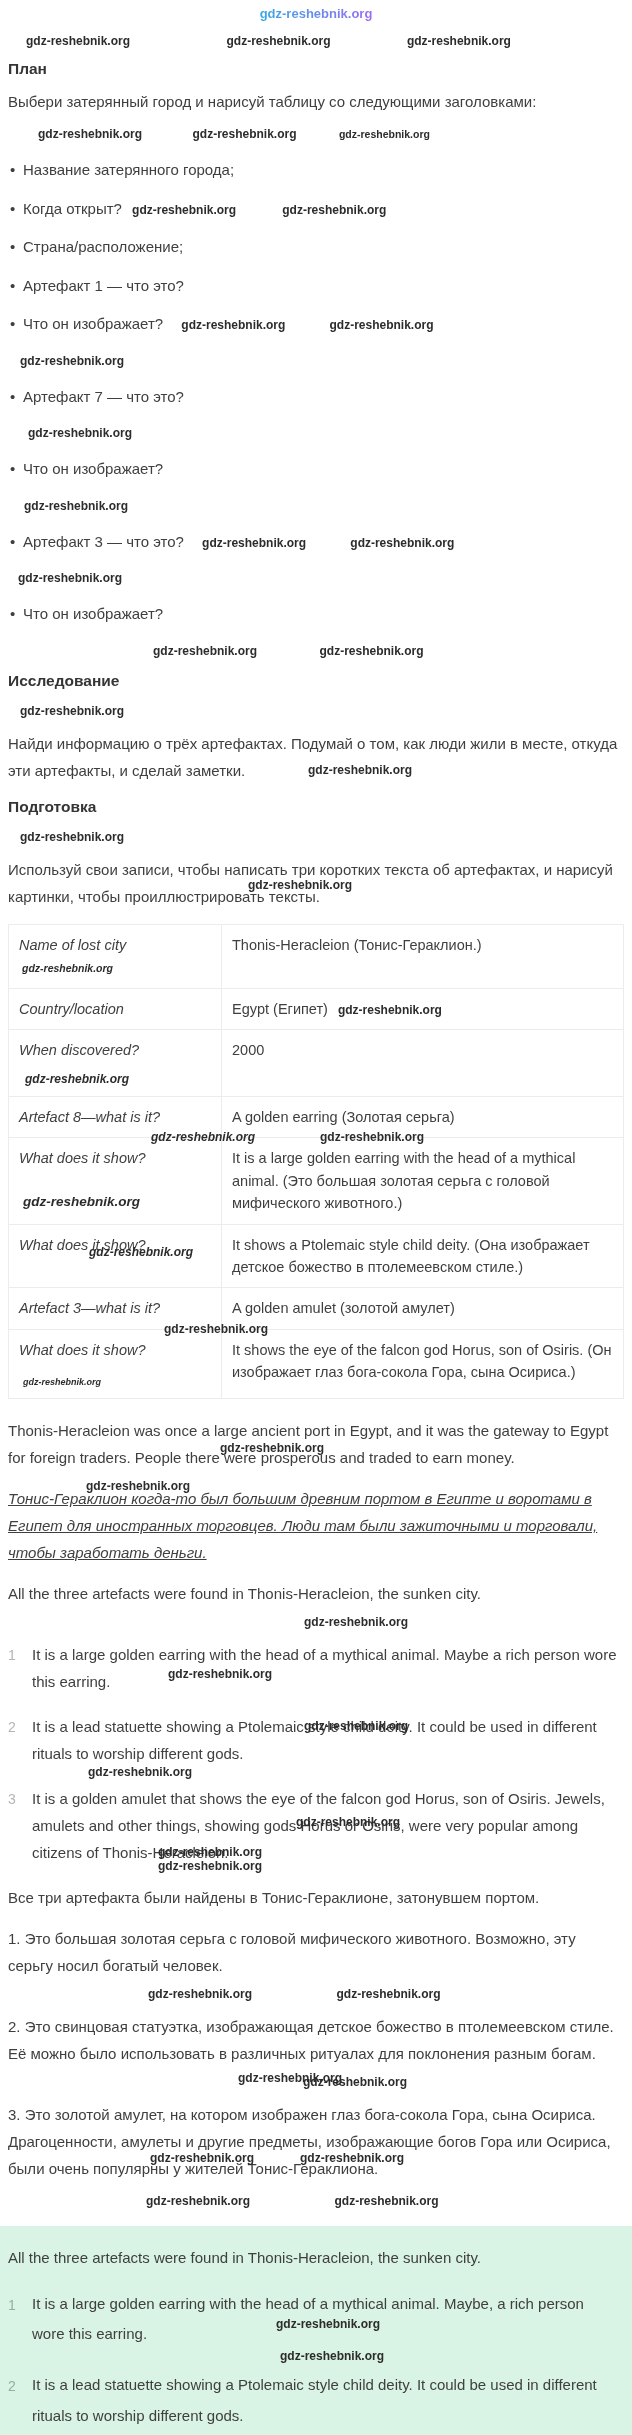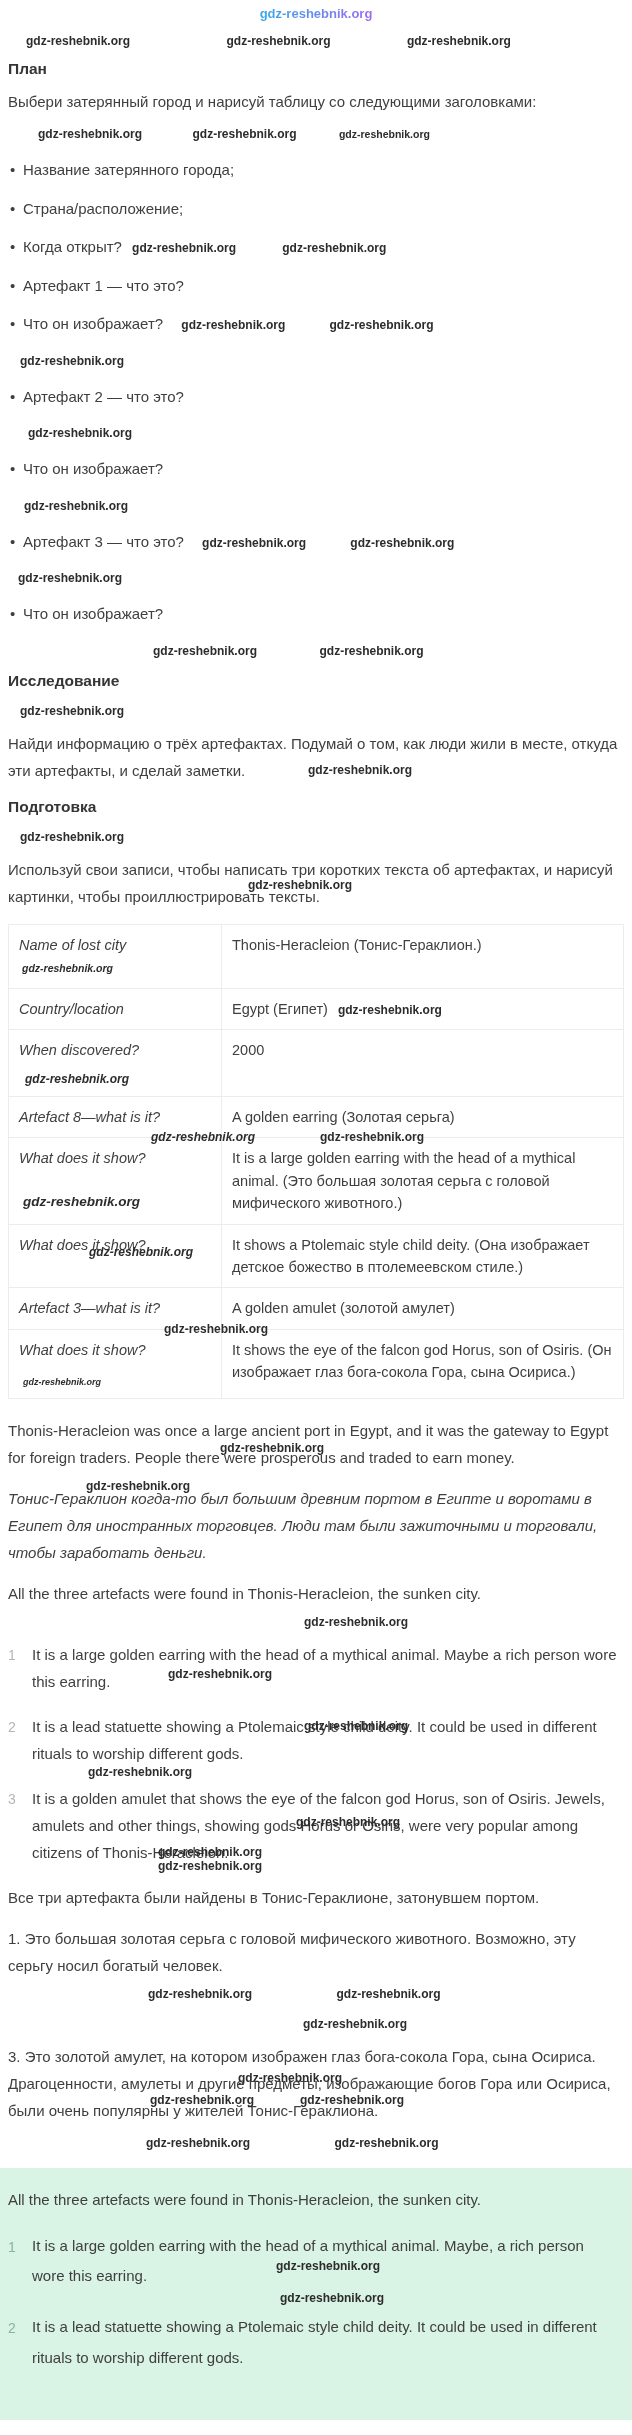--- a/index.html
+++ b/index.html
@@ -14,21 +14,21 @@
   .wm.blk{display:block;}
   .wm-row{margin:2px 0 10px;line-height:1.25;}
   .top-row{text-align:center;margin:2px 0 8px;}
   .wm.top{font-size:13px;font-weight:700;color:#7c88f2;}
   @supports (-webkit-background-clip:text){
     .wm.top{background:linear-gradient(90deg,#36a9e8,#9a6cf0);-webkit-background-clip:text;background-clip:text;-webkit-text-fill-color:transparent;}
   }
   
   .para{margin:0 0 14px;font-size:15px;line-height:1.8;}
   .rel{position:relative;}
-  .italic{font-style:italic;}
+  .italic{font-style:italic;text-decoration:underline;}
   .h{font-size:15.5px;font-weight:700;margin:4px 0 10px;color:#353535;}
   .bullets{margin:2px 0 12px;}
   .bullet{position:relative;padding-left:15px;margin:16px 0 14px;font-size:15px;line-height:1.5;}
   .bullet::before{content:"•";position:absolute;left:2px;top:0;color:#3f3f3f;}
   
   .tbl{border-collapse:collapse;width:100%;margin:8px 0 18px;table-layout:fixed;border-radius:7px;}
   .tbl td{border:1px solid #ececec;padding:9px 10px;vertical-align:top;font-size:14.5px;line-height:1.55;position:relative;}
   td.tl{width:192px;font-style:italic;}
   
   .numlist{margin:0 0 12px;}
@@ -65,40 +65,40 @@
     <span class="wm" style="margin-left:30px">gdz-reshebnik.org</span>
     <span class="wm" style="margin-left:46px">gdz-reshebnik.org</span>
     <span class="wm small" style="margin-left:38px">gdz-reshebnik.org</span>
   </div>
 
   <div class="bullets">
     <div class="bullet">
       <span>Название затерянного города;</span>
     </div>
     <div class="bullet">
-      <span>Страна/расположение;</span>
-    </div>
-    <div class="bullet">
       <span>Когда открыт?</span>
       <span class="wm" style="margin-left:6px">gdz-reshebnik.org</span>
       <span class="wm" style="margin-left:42px">gdz-reshebnik.org</span>
     </div>
     <div class="bullet">
+      <span>Страна/расположение;</span>
+    </div>
+    <div class="bullet">
       <span>Артефакт 1 — что это?</span>
     </div>
     <div class="bullet">
       <span>Что он изображает?</span>
       <span class="wm" style="margin-left:14px">gdz-reshebnik.org</span>
       <span class="wm" style="margin-left:40px">gdz-reshebnik.org</span>
     </div>
     <div class="wm-row">
       <span class="wm" style="margin-left:12px">gdz-reshebnik.org</span>
     </div>
     <div class="bullet">
-      <span>Артефакт 2 — что это?</span>
+      <span>Артефакт 7 — что это?</span>
     </div>
     <div class="wm-row">
       <span class="wm" style="margin-left:20px">gdz-reshebnik.org</span>
     </div>
     <div class="bullet">
       <span>Что он изображает?</span>
     </div>
     <div class="wm-row">
       <span class="wm" style="margin-left:16px">gdz-reshebnik.org</span>
     </div>
@@ -259,20 +259,21 @@
 
   <p class="para rel" style="margin-bottom:4px">
     <span>1. Это большая золотая серьга с головой мифического животного. Возможно, эту серьгу носил богатый человек.</span>
   </p>
   <div class="wm-row">
     <span class="wm" style="margin-left:140px">gdz-reshebnik.org</span>
     <span class="wm" style="margin-left:80px">gdz-reshebnik.org</span>
   </div>
 
   <p class="para rel" style="margin-bottom:4px">
+    <span>2. Это свинцовая статуэтка, изображающая детское божество в птолемеевском стиле. Её можно было использовать в различных ритуалах для поклонения разным богам.</span>
     <span class="wm abs" style="left:230px;top:58px">gdz-reshebnik.org</span>
   </p>
   <div class="wm-row">
     <span class="wm" style="margin-left:295px">gdz-reshebnik.org</span>
   </div>
 
   <p class="para rel" style="margin-bottom:8px">
     <span>3. Это золотой амулет, на котором изображен глаз бога-сокола Гора, сына Осириса. Драгоценности, амулеты и другие предметы, изображающие богов Гора или Осириса, были очень популярны у жителей Тонис-Гераклиона.</span>
     <span class="wm abs" style="left:142px;top:50px">gdz-reshebnik.org</span>
     <span class="wm abs" style="left:292px;top:50px">gdz-reshebnik.org</span>

